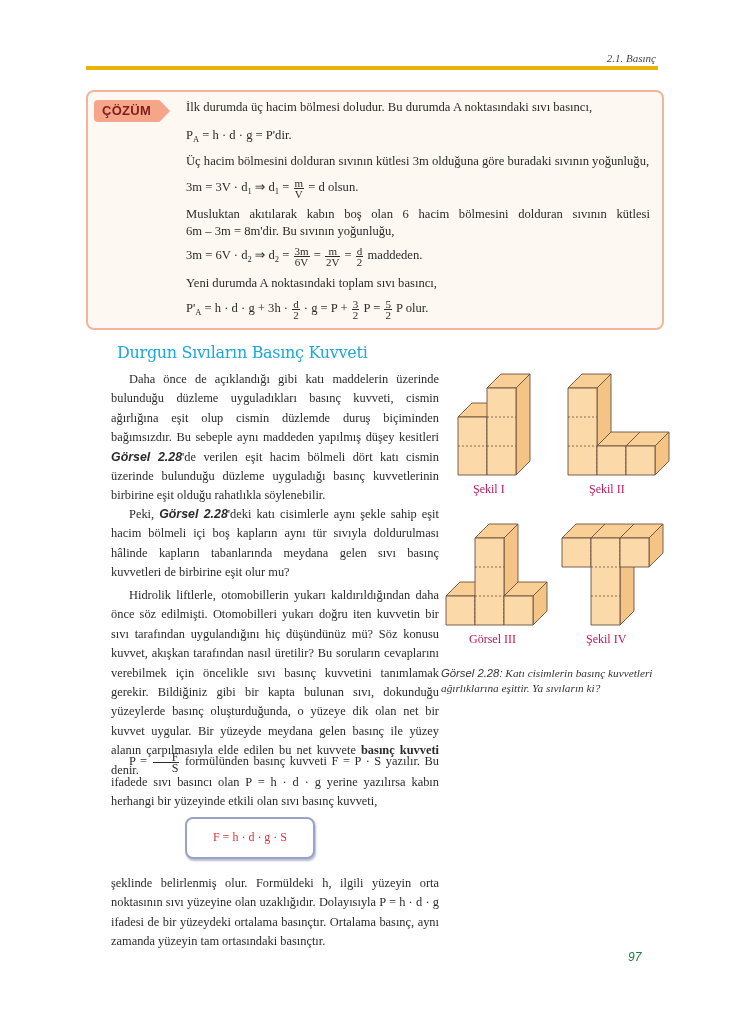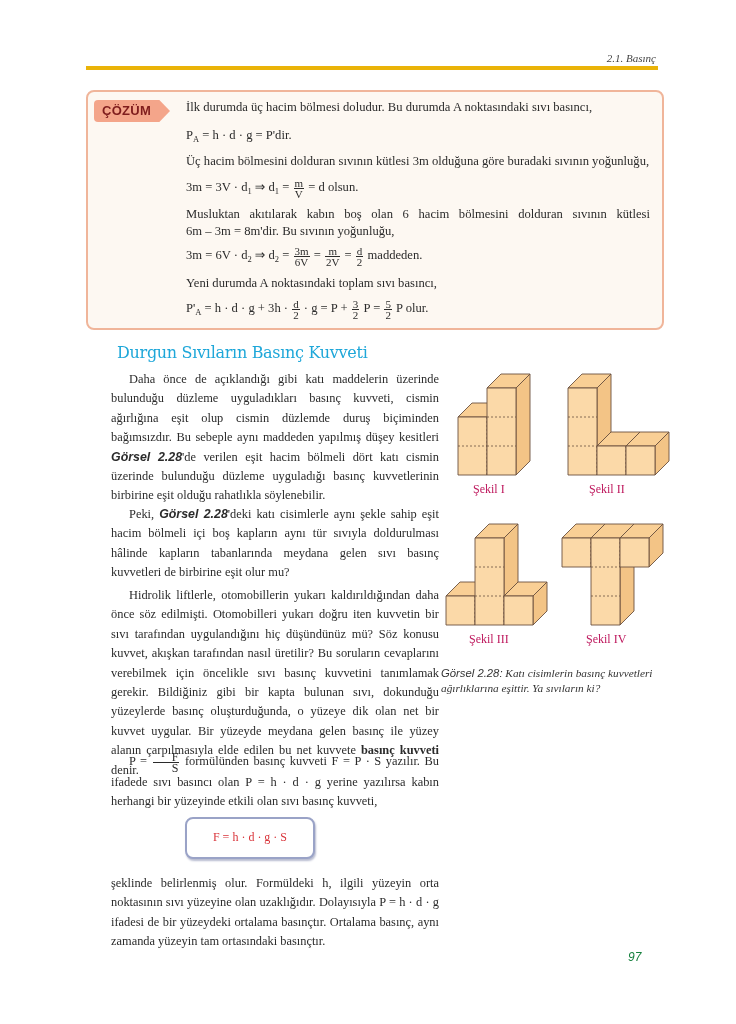--- a/index.html
+++ b/index.html
@@ -144,21 +144,21 @@
         <line x1="155" y1="178" x2="155" y2="207" stroke="#6b5140" stroke-width="0.8" stroke-dasharray="2,2"></line>
         <polygon points="155,178 184,178 184,265 155,265" fill="#fbd9a8" stroke="#6b5140" stroke-width="0.9"></polygon>
         <line x1="155" y1="236" x2="184" y2="236" stroke="#6b5140" stroke-width="0.8" stroke-dasharray="2,2"></line>
         <line x1="155" y1="207" x2="184" y2="207" stroke="#6b5140" stroke-width="0.8" stroke-dasharray="2,2"></line>
         <line x1="184" y1="178" x2="184" y2="207" stroke="#6b5140" stroke-width="0.8" stroke-dasharray="2,2"></line>
         <polygon points="184,178 213,178 213,207 184,207" fill="#fbd9a8" stroke="#6b5140" stroke-width="0.9"></polygon>
       </g>
   </svg>
   <div class="fig-label" style="left:37px;top:122px">Şekil I</div>
   <div class="fig-label" style="left:153px;top:122px">Şekil II</div>
-  <div class="fig-label" style="left:33px;top:272px">Şekil III</div>
+  <div class="fig-label" style="left:33px;top:272px">Görsel III</div>
   <div class="fig-label" style="left:150px;top:272px">Şekil IV</div>
 </div>
 
 <div class="caption">
   <b>Görsel 2.28:</b><span> Katı cisimlerin basınç kuvvetleri ağırlıklarına eşittir. Ya sıvıların ki?</span>
 </div>
 
 <div class="page-number">97</div>
 
 </body></html>

